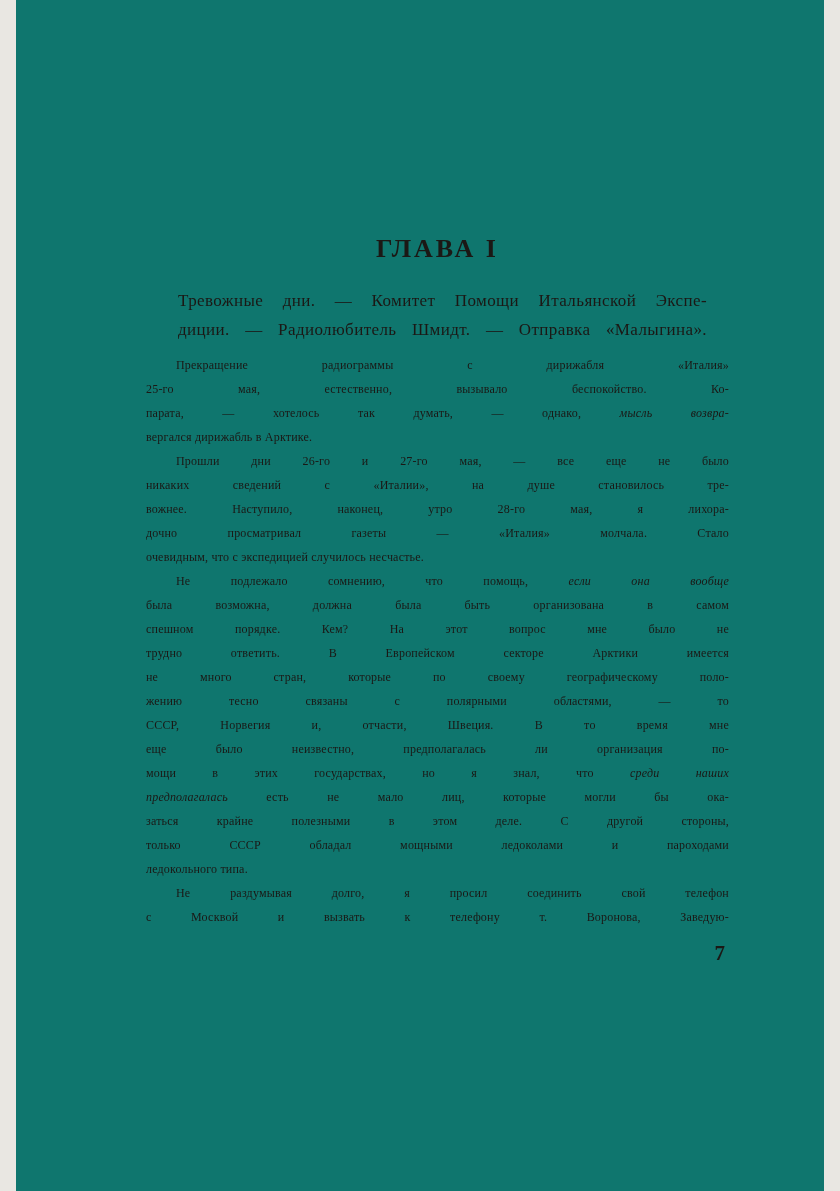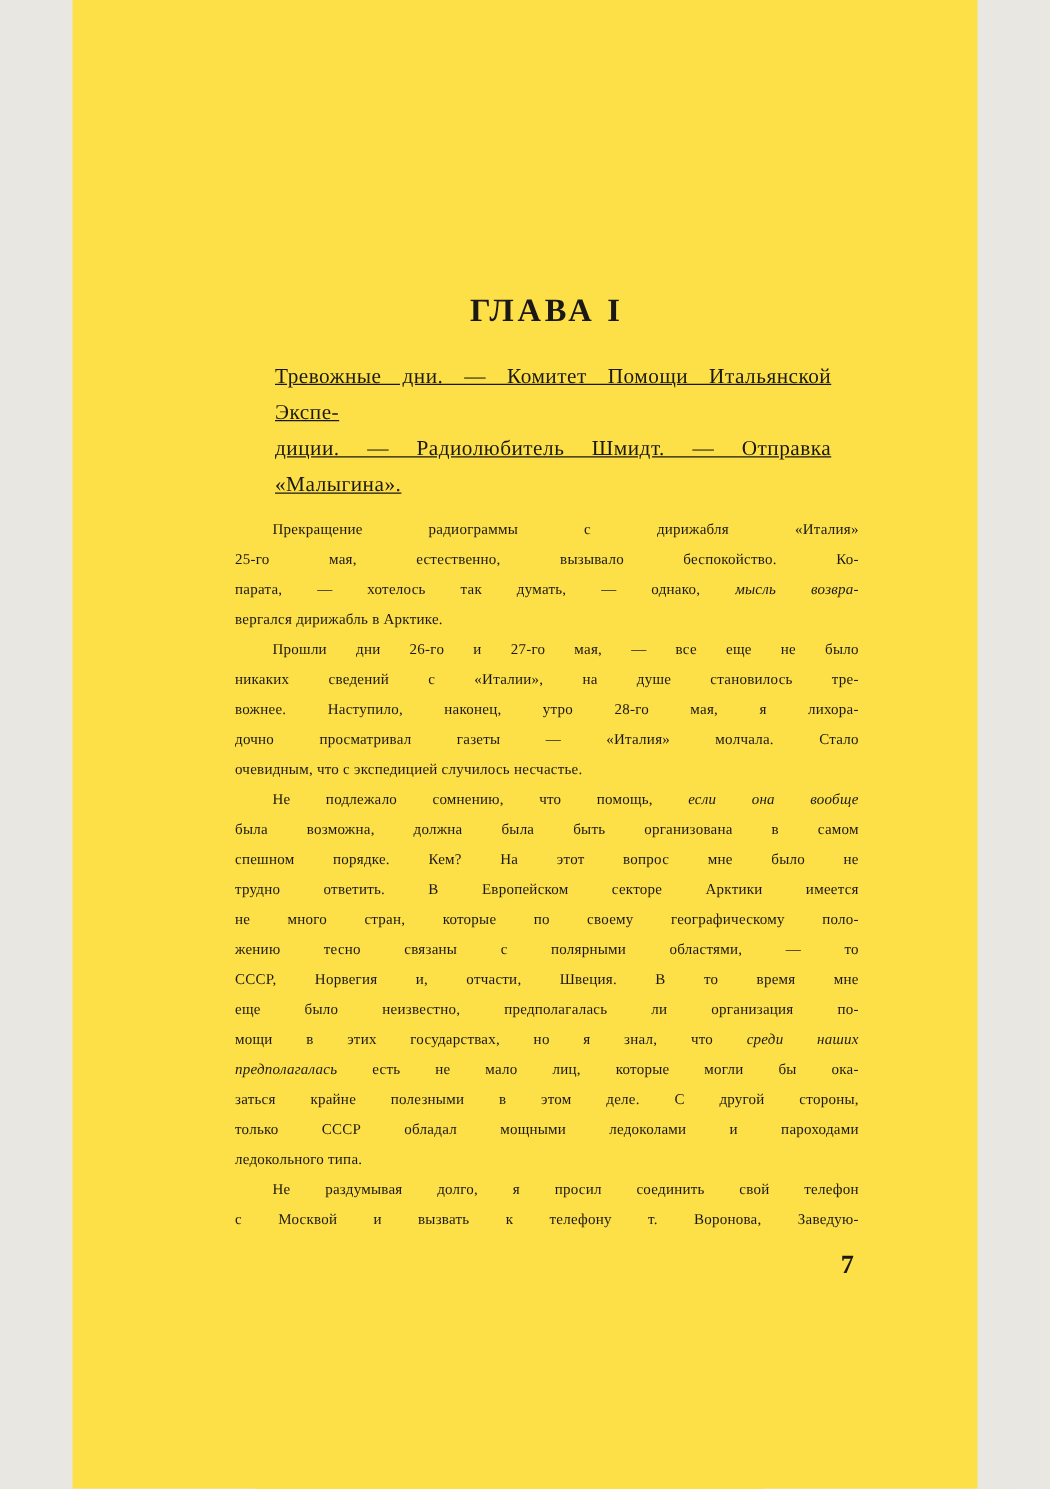--- a/index.html
+++ b/index.html
@@ -1,21 +1,21 @@
 <!DOCTYPE html>
 <html lang="ru"><head>
 <meta charset="utf-8">
 <style>
   html, body { margin: 0; padding: 0; background: #e9e7e2; }
   .page {
     position: relative;
-    width: 724px;
+    width: 808px;
     height: 1191px;
     margin: 0 auto;
-    background: #fde047;
+    background: #0f766e;
     box-sizing: border-box;
     padding: 236px 95px 0 130px;
     font-family: "Liberation Serif", "DejaVu Serif", serif;
     color: #1b1815;
     overflow: hidden;
   }
   .chapter {
     margin: 0 0 24px 0;
     font-size: 26px;
     font-weight: bold;
@@ -24,21 +24,20 @@
     line-height: 1;
   }
   .subtitle {
     box-sizing: border-box;
     padding: 0 22px 0 32px;
     font-size: 17px;
     line-height: 29px;
     letter-spacing: 0.4px;
     margin-bottom: 9px;
     word-spacing: 2px;
-    text-decoration: underline;
   }
   .body-text {
     font-size: 12px;
     line-height: 24px;
     letter-spacing: 0.2px;
   }
   .line {
     text-align: justify;
     text-align-last: justify;
     white-space: normal;

